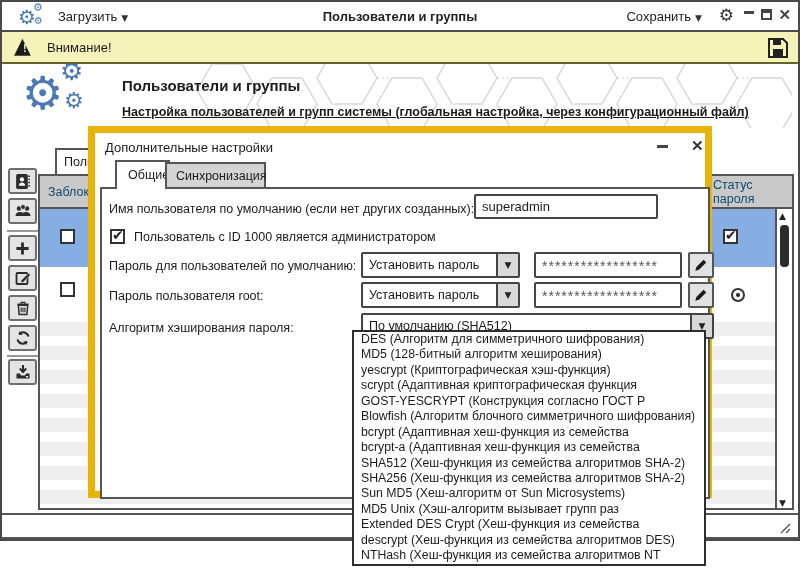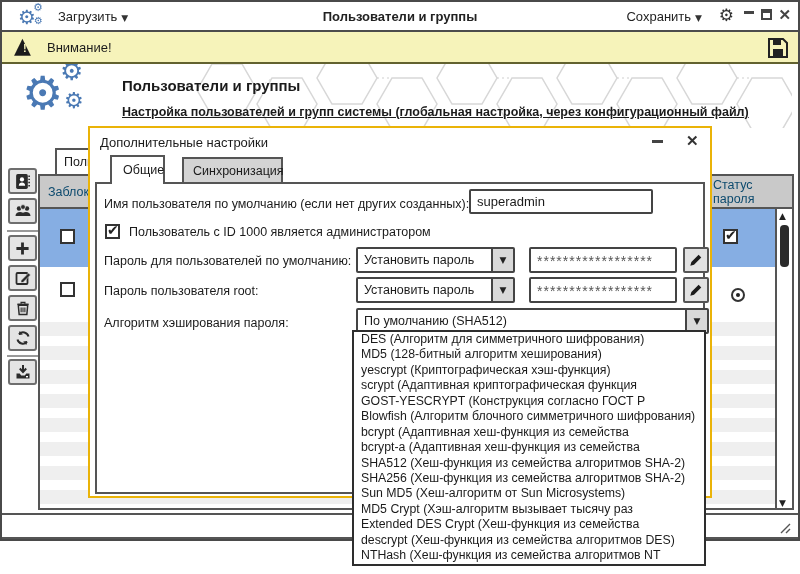--- a/index.html
+++ b/index.html
@@ -59,27 +59,27 @@
   .radio { position:absolute; width:14px; height:14px; border:2px solid #333; border-radius:50%; background:#fff; }
   .radio .dot { position:absolute; left:3px; top:3px; width:4px; height:4px; border-radius:50%; background:#222; }
   .vscroll { position:absolute; right:0; top:33px; width:17px; height:301px; border-left:2px solid #555; background:#fff; }
   .vscroll .arr { position:absolute; left:2px; font-size:9px; color:#222; font-family:"DejaVu Sans", sans-serif; }
   .vscroll .thumb { position:absolute; left:3px; top:16px; width:9px; height:42px; background:#2b2b2b; border-radius:4px; }
 
   
   .statusbar { position:absolute; left:0; top:511px; width:796px; height:26px; border-top:2px solid #555; border-bottom:2px solid #555; background:#fff; }
 
   
-  .dialog { position:absolute; left:88px; top:126px; width:624px; height:372px; background:#fff; border:2px solid #eab308; z-index:5; }
+  .dialog { position:absolute; left:88px; top:126px; width:624px; height:372px; background:#fff; border:7px solid #eab308; z-index:5; }
   .dlg-title { position:absolute; left:10px; top:7px; font-size:13px; color:#1b1b1b; }
   .dlg-min { position:absolute; left:562px; top:12px; width:11px; height:3px; background:#444; cursor:pointer; }
   .dlg-close { position:absolute; left:596px; top:4px; font-size:15px; font-weight:bold; color:#333; cursor:pointer; }
   .tab { position:absolute; font-size:12.5px; cursor:pointer;text-align:right; }
   .tab-active { left:20px; top:27px; width:55px; height:29px; background:#fff; border:2px solid #555; border-bottom:none; padding:6px 0 0 11px; z-index:3; }
-  .tab-idle { left:92px; top:29px; width:101px; height:27px; background:#d4d4d4; border:2px solid #555; padding:5px 16px 0 9px; z-index:3; }
+  .tab-idle { left:70px; top:29px; width:101px; height:27px; background:#d4d4d4; border:2px solid #555; padding:5px 16px 0 9px; z-index:3; }
   .dlg-content { position:absolute; left:5px; top:54px; width:610px; height:312px; border:2px solid #555; background:#fff; z-index:2; }
   .lbl { position:absolute; font-size:12.5px; color:#1b1b1b; white-space:nowrap; }
   .txtinput { position:absolute; background:#fff; border:2px solid #444; border-radius:2px; font-size:13px; padding:3px 6px; }
   .combo { position:absolute; background:#fff; border:2px solid #444; border-radius:2px; }
   .combo .val { position:absolute; left:6px; top:4px; font-size:12.5px; white-space:nowrap; }
   .combo .btn { position:absolute; right:0; top:0; bottom:0; width:22px; background:#d9d9d9; border-left:2px solid #444; text-align:center; cursor:pointer; }
   .combo .btn span { font-size:9px; color:#222; line-height:22px; font-family:"DejaVu Sans", sans-serif; }
   .pwfield { position:absolute; background:#fff; border:2px solid #444; border-radius:2px; font-size:14px; letter-spacing:1px; color:#555; padding:4px 6px 0 6px; overflow:hidden; white-space:nowrap; }
   .iconbtn { position:absolute; width:26px; height:26px; background:#e2e2e2; border:2px solid #555; border-radius:2px; display:flex; align-items:center; justify-content:center; cursor:pointer; }
 
@@ -307,17 +307,17 @@
     <div class="opt">MD5 (128-битный алгоритм хеширования)</div>
     <div class="opt">yescrypt (Криптографическая хэш-функция)</div>
     <div class="opt">scrypt (Адаптивная криптографическая функция</div>
     <div class="opt">GOST-YESCRYPT (Конструкция согласно ГОСТ Р</div>
     <div class="opt">Blowfish (Алгоритм блочного симметричного шифрования)</div>
     <div class="opt">bcrypt (Адаптивная хеш-функция из семейства</div>
     <div class="opt">bcrypt-a (Адаптивная хеш-функция из семейства</div>
     <div class="opt">SHA512 (Хеш-функция из семейства алгоритмов SHA-2)</div>
     <div class="opt">SHA256 (Хеш-функция из семейства алгоритмов SHA-2)</div>
     <div class="opt">Sun MD5 (Хеш-алгоритм от Sun Microsystems)</div>
-    <div class="opt">MD5 Crypt (Хэш-алгоритм вызывает тысячу раз</div>
+    <div class="opt">MD5 Unix (Хэш-алгоритм вызывает групп раз</div>
     <div class="opt">Extended DES Crypt (Хеш-функция из семейства</div>
     <div class="opt">descrypt (Хеш-функция из семейства алгоритмов DES)</div>
     <div class="opt">NTHash (Хеш-функция из семейства алгоритмов NT</div>
   </div>
 
 </body></html>

